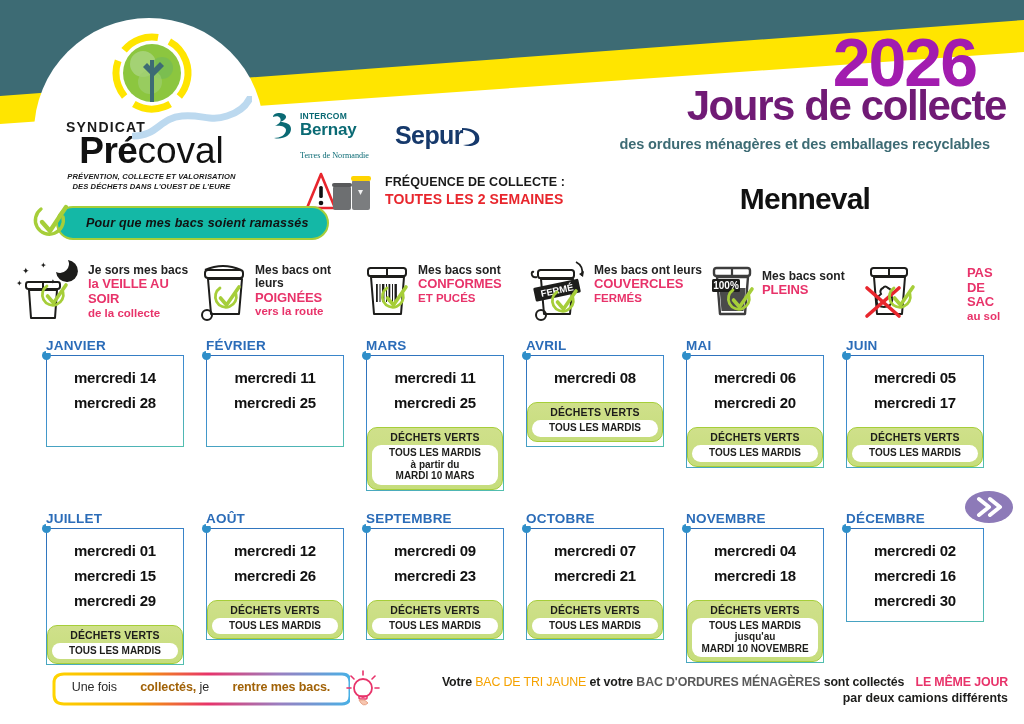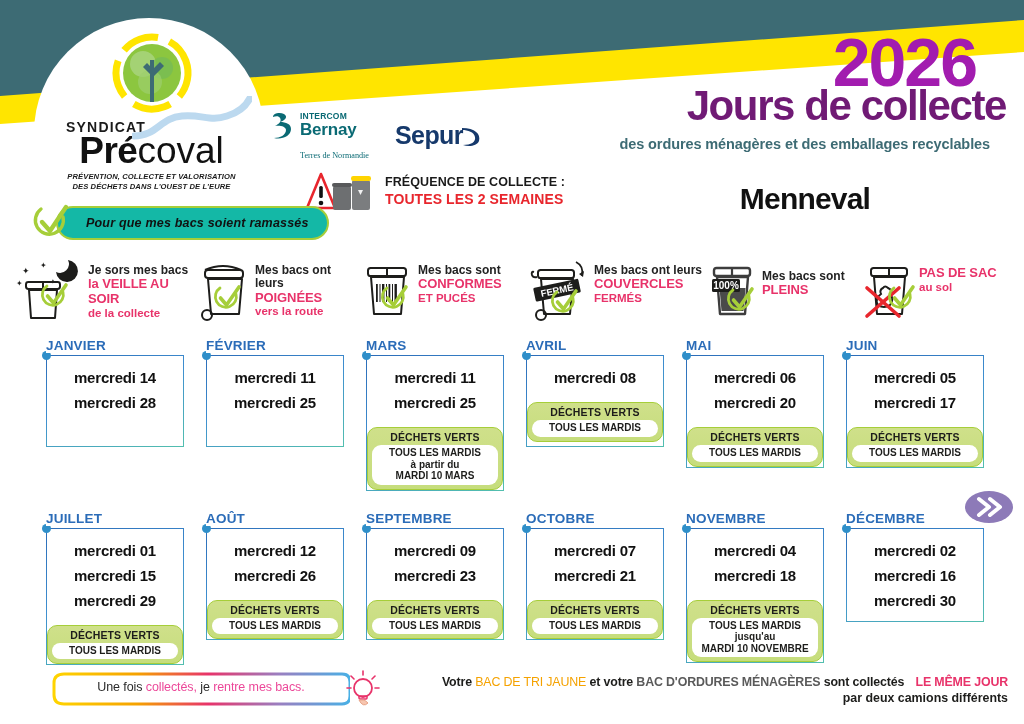--- a/index.html
+++ b/index.html
@@ -156,21 +156,21 @@
 
   .purple-arrow { position: absolute; left: 964px; top: 488px; width: 50px; height: 38px; }
 
   
   .footer { position: absolute; left: 0; top: 668px; width: 1024px; height: 56px; }
   .rainbow-pill { position: absolute; left: 50px; top: 4px; width: 300px; height: 34px; }
   .rainbow-text {
     position: absolute; left: 66px; top: 12px; width: 270px; text-align: center;
     font-size: 12.5px; color: #2b2b2b; letter-spacing: -.1px;
   }
-  .rainbow-text b { font-weight: 400; color: #ec4899; }
+  .rainbow-text b { font-weight: 700; color: #a16207; margin-left: 20px; }
   .bulb { position: absolute; left: 345px; top: 2px; width: 36px; height: 40px; }
   .foot-r { position: absolute; left: 392px; top: 6px; width: 616px; text-align: right; }
   .foot-l1 { font-size: 12.4px; font-weight: 700; color: #1d1d1b; letter-spacing: -.15px; line-height: 16px; }
   .foot-l1 .org { color: #f5a200; font-weight: 400; }
   .foot-l1 .gry { color: #5a5a5a; font-weight: 700; }
   .foot-l1 .red { color: #e8336a; font-weight: 800; padding-left: 8px; }
   .foot-l2 { font-size: 12.4px; font-weight: 600; color: #1d1d1b; margin-top: 1px; }
 </style>
 </head>
 <body>
@@ -372,21 +372,21 @@
         <path d="M7 4 A10.5 10.5 0 1 0 23 10" fill="none" stroke="#a6ce39" stroke-width="2.8" stroke-linecap="round"></path>
         <path d="M7.5 14 L13.5 21 L26 3" fill="none" stroke="#a6ce39" stroke-width="3.6" stroke-linecap="round" stroke-linejoin="round"></path>
       </svg>
     </div>
     <div class="rule-txt" style="padding-top:18px;">
       <div class="rule-l1">Mes bacs sont</div>
       <div class="rule-l2">PLEINS</div>
     </div>
   </div>
 
-  <div class="rule" style="width:150px;">
+  <div class="rule" style="width:150px;gap:48px;">
     <div class="rule-ico" style="width:58px;">
       <svg width="58" height="70" viewBox="0 0 58 70">
         <rect x="10" y="16" width="36" height="8" rx="2.6" fill="none" stroke="#1d1d1b" stroke-width="2"></rect>
         <line x1="28" y1="16" x2="28" y2="24" stroke="#1d1d1b" stroke-width="2"></line>
         <path d="M13 25 L16 62 L41 62 L44 25 Z" fill="none" stroke="#1d1d1b" stroke-width="2" stroke-linejoin="round"></path>
         <path d="M20 42 q-2 -4 2 -6 q2 -3 5 0 q5 2 3 7 q3 5 -1 10 q-6 4 -12 0 q-4 -6 3 -11Z" fill="none" stroke="#1d1d1b" stroke-width="2"></path>
         <line x1="6" y1="36" x2="38" y2="64" stroke="#e8262d" stroke-width="3.6" stroke-linecap="round"></line>
         <line x1="38" y1="36" x2="6" y2="64" stroke="#e8262d" stroke-width="3.6" stroke-linecap="round"></line>
       </svg>
       <svg class="rule-check" style="left:26px; top:32px;" viewBox="0 0 30 30">

